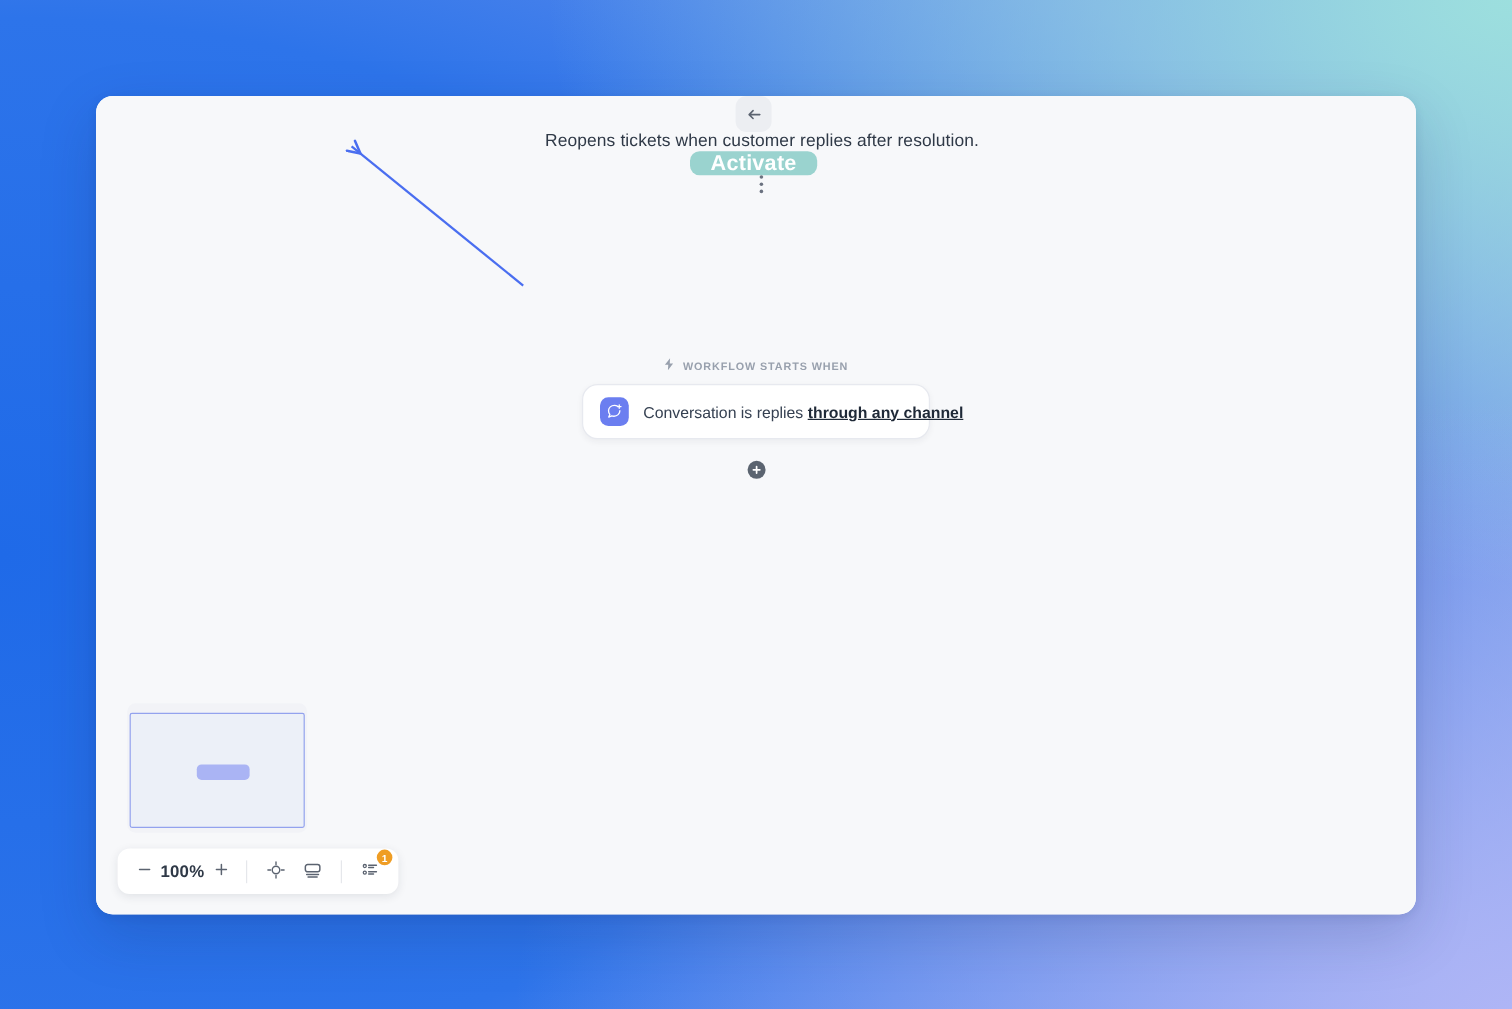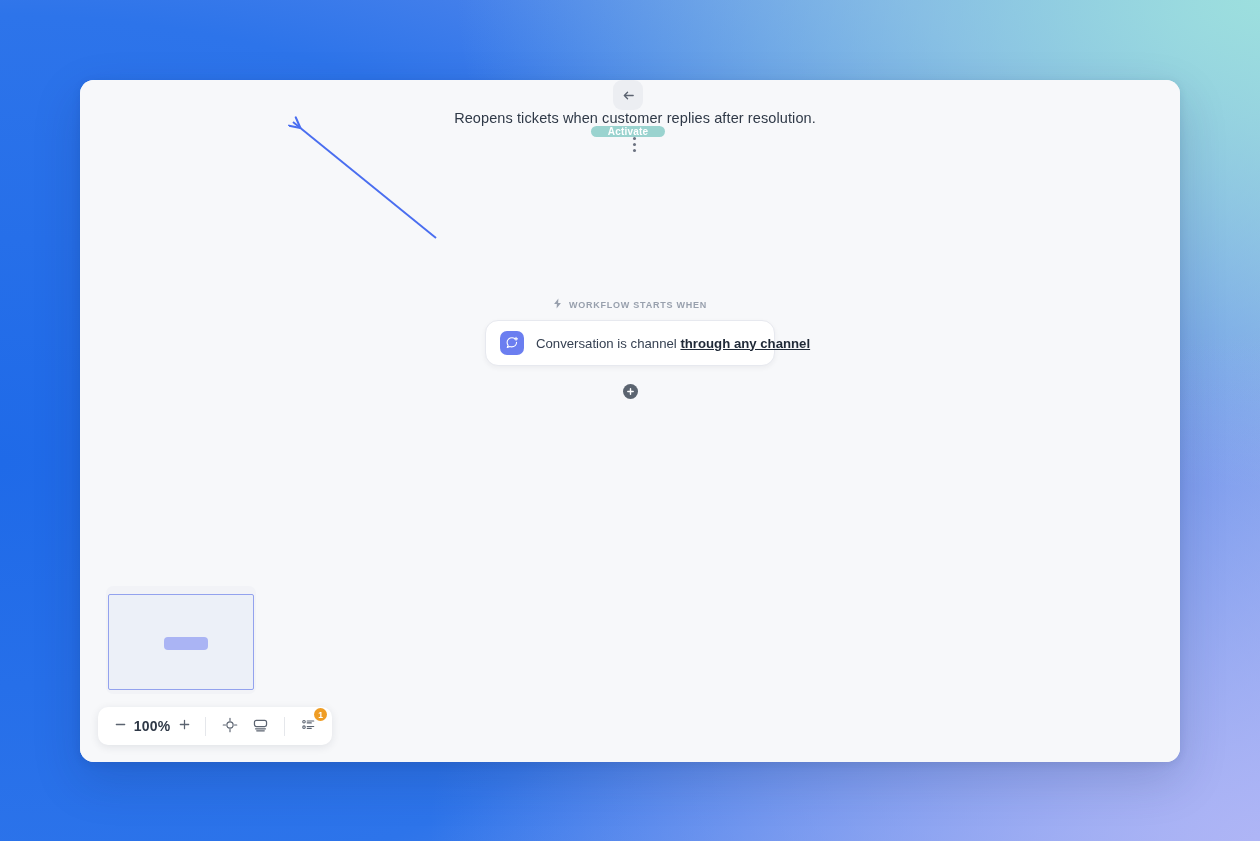--- a/index.html
+++ b/index.html
@@ -71,21 +71,21 @@
 
   .header-spacer { flex: 1 1 auto; }
 
   #activate-btn {
     height: 20px;
     padding: 0 17px;
     border: none;
     border-radius: 8px;
     background: #9ad3cf;
     color: #ffffff;
-    font-size: 10px;
+    font-size: 18px;
     font-weight: bold;
     letter-spacing: 0.2px;
     cursor: pointer;
     display: flex;
     align-items: center;
   }
 
   #more-menu-btn {
     width: 24px; height: 30px;
     margin-left: 12px;
@@ -341,21 +341,21 @@
         <span>Workflow starts when</span>
       </div>
 
       <div id="trigger-node">
         <span id="trigger-icon">
           <svg width="14" height="14" viewBox="0 0 16 16" fill="none">
             <path d="M13.2 7.2c0 2.9-2.5 5.2-5.6 5.2-0.75 0-1.47-0.13-2.12-0.37L2.6 13.2l1.05-2.5C2.87 9.83 2.4 8.57 2.4 7.2 2.4 4.3 4.9 2 8 2c1.2 0 2.3 0.34 3.2 0.93" stroke="#ffffff" stroke-width="1.25" stroke-linecap="round" stroke-linejoin="round"></path>
             <path d="M12.6 1.6v3.3M14.3 3.25h-3.4" stroke="#ffffff" stroke-width="1.25" stroke-linecap="round"></path>
           </svg>
         </span>
-        <span id="trigger-text"><span>Conversation is channel </span><b>through any channel</b></span>
+        <span id="trigger-text"><span>Conversation is replies </span><b>through any channel</b></span>
       </div>
 
       <div id="add-step-wrap">
         <button id="add-step-btn">
           <span>
             <svg width="9" height="9" viewBox="0 0 10 10" fill="none">
               <path d="M5 2v6M2 5h6" stroke="#ffffff" stroke-width="1.6" stroke-linecap="round"></path>
             </svg>
           </span>
         </button>

